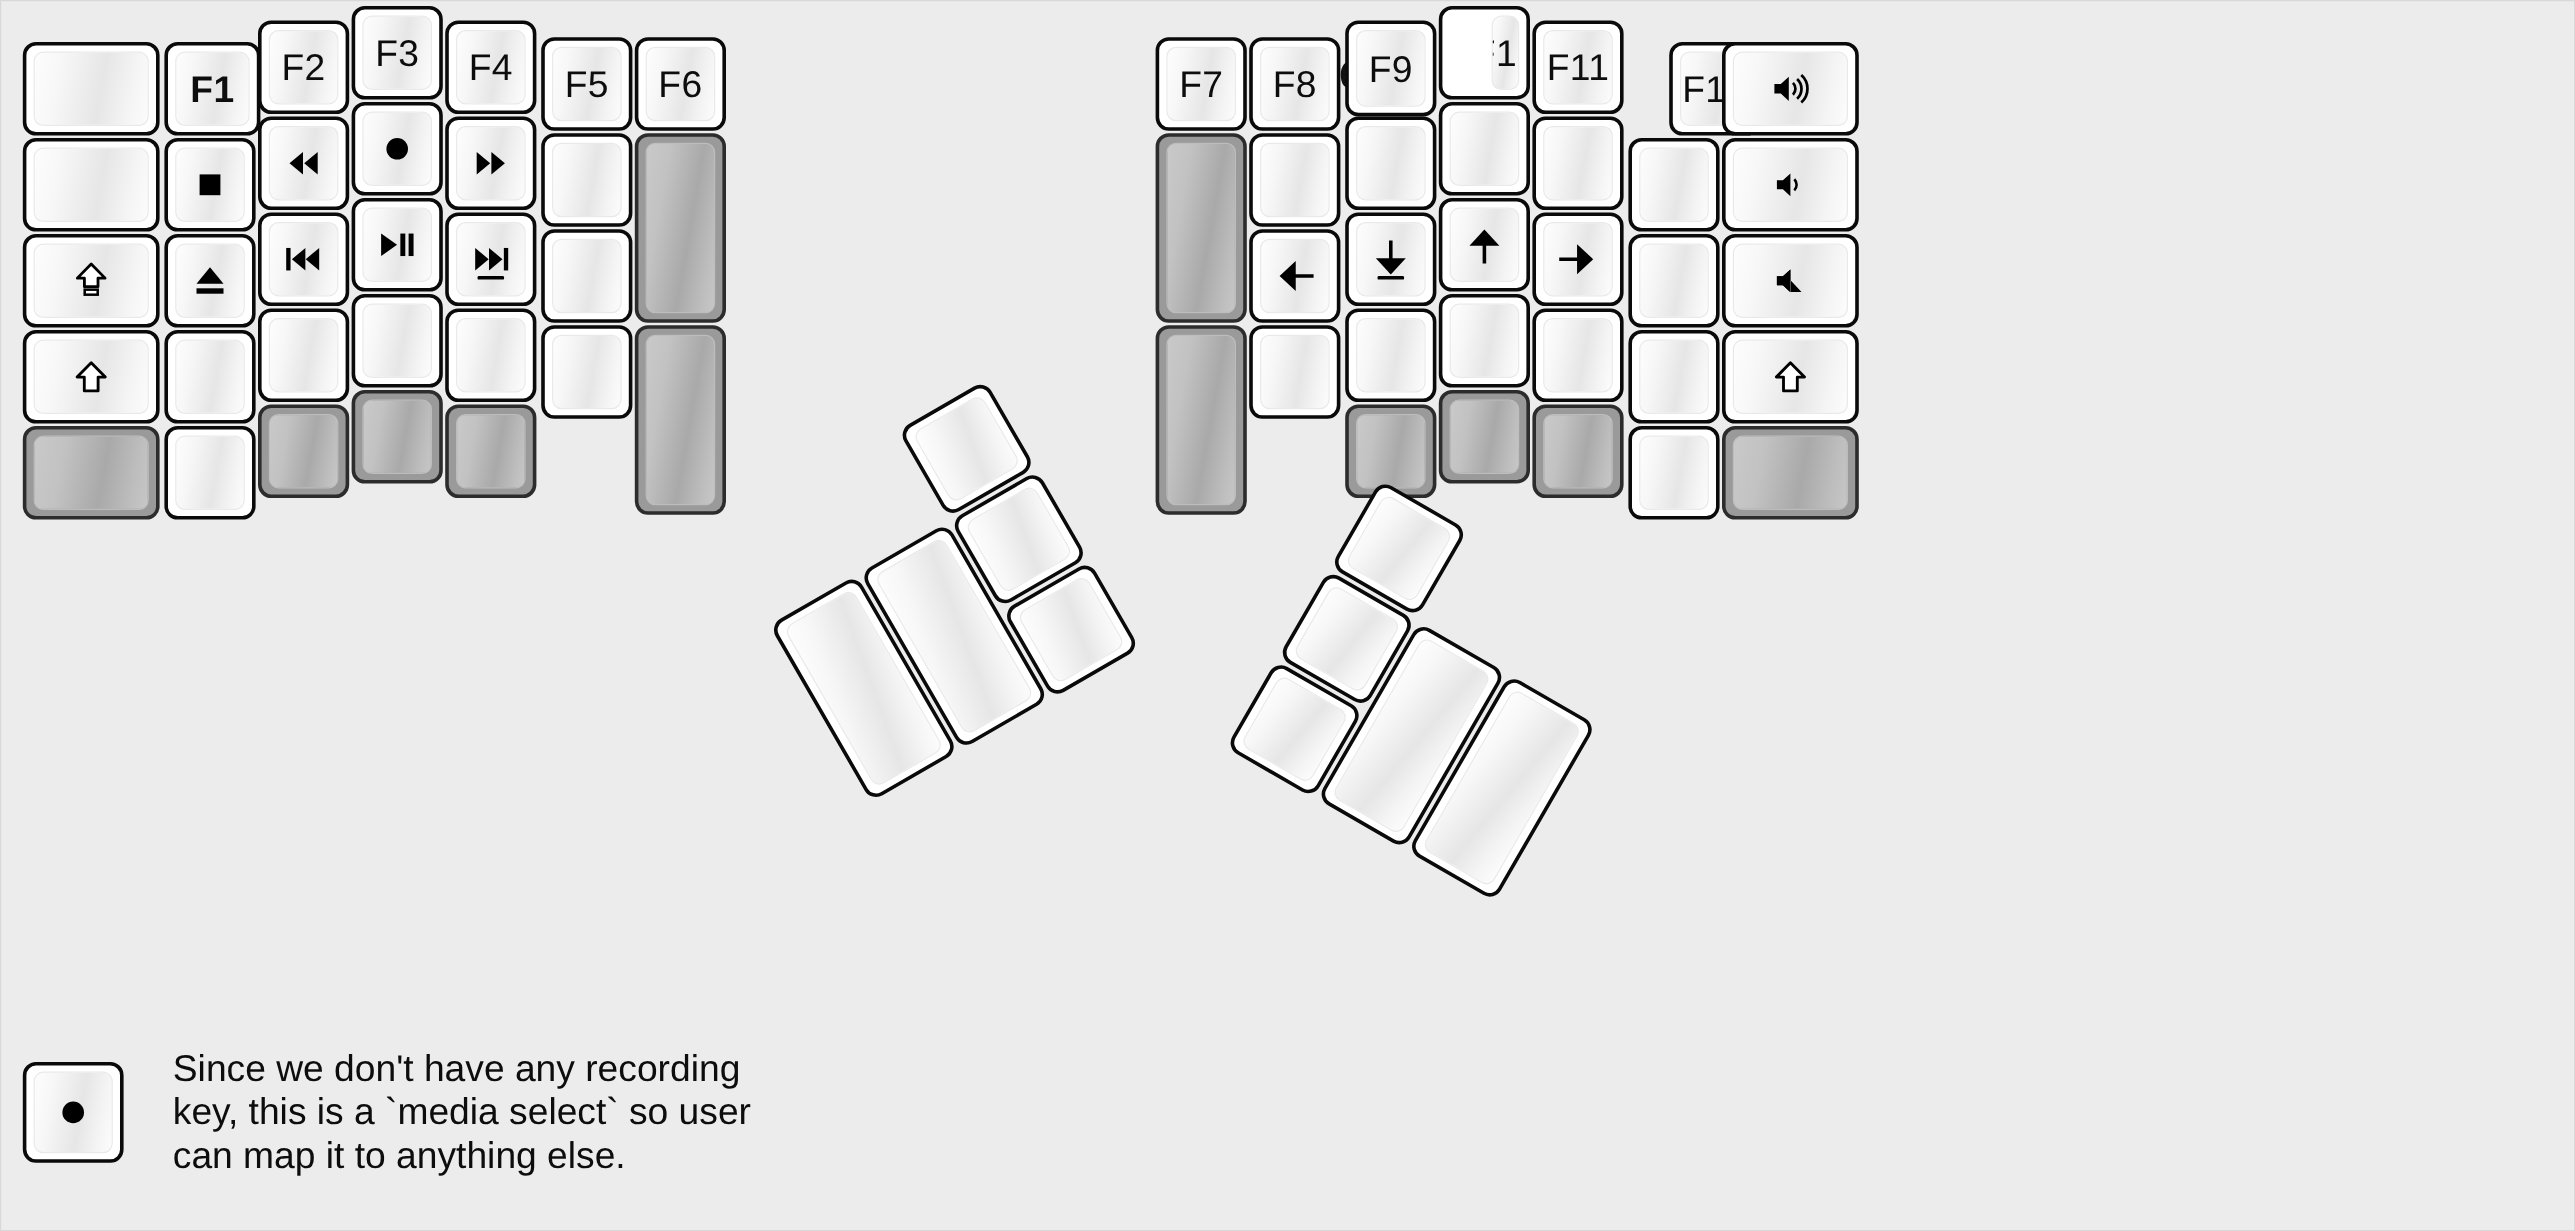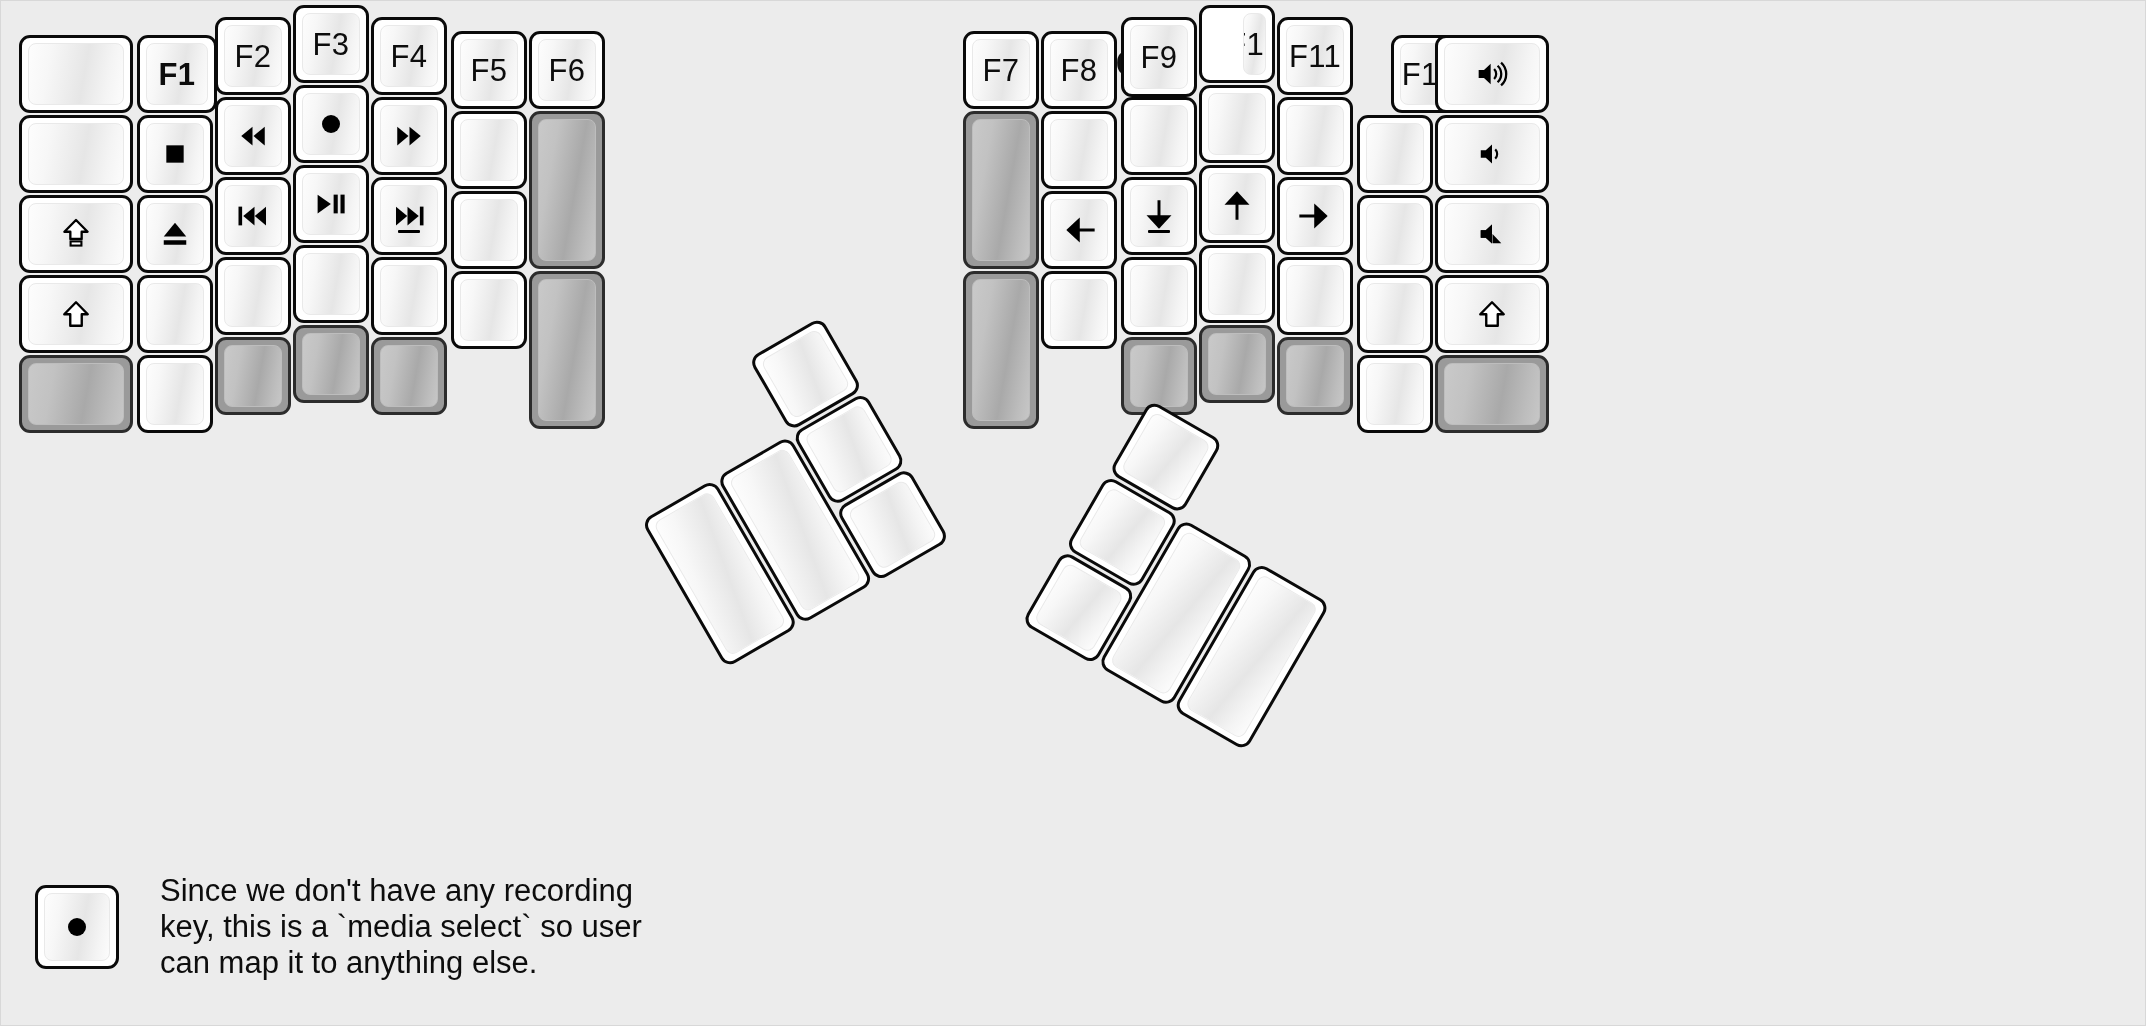--- a/index.html
+++ b/index.html
@@ -474,21 +474,21 @@
         <div class="key" style="left: 87px; top: 0px; width: 84px; height: 170px;">
           <div class="cap"></div>
         </div>
         <div class="key" style="left: 174px; top: 0px; width: 84px; height: 170px;">
           <div class="cap"></div>
         </div>
       </div>
     </div>
 
   <div id="legend">
-      <div class="leg" style="left: 34px; top: 0px; gap: 41px;">
+      <div class="leg" style="left: 18px; top: 0px; gap: 41px;">
         <div class="legkey" style="width: 84px; height: 84px;">
           <div class="cap">
             <span style="display: flex;">
               <svg class="glyph" width="30" height="30" viewBox="0 0 24 24" fill="#000" xmlns="http://www.w3.org/2000/svg">
                 <circle cx="12" cy="12" r="7.2"></circle>
               </svg>
             </span>
           </div>
         </div>
         <div class="legtext">Since we don't have any recording

